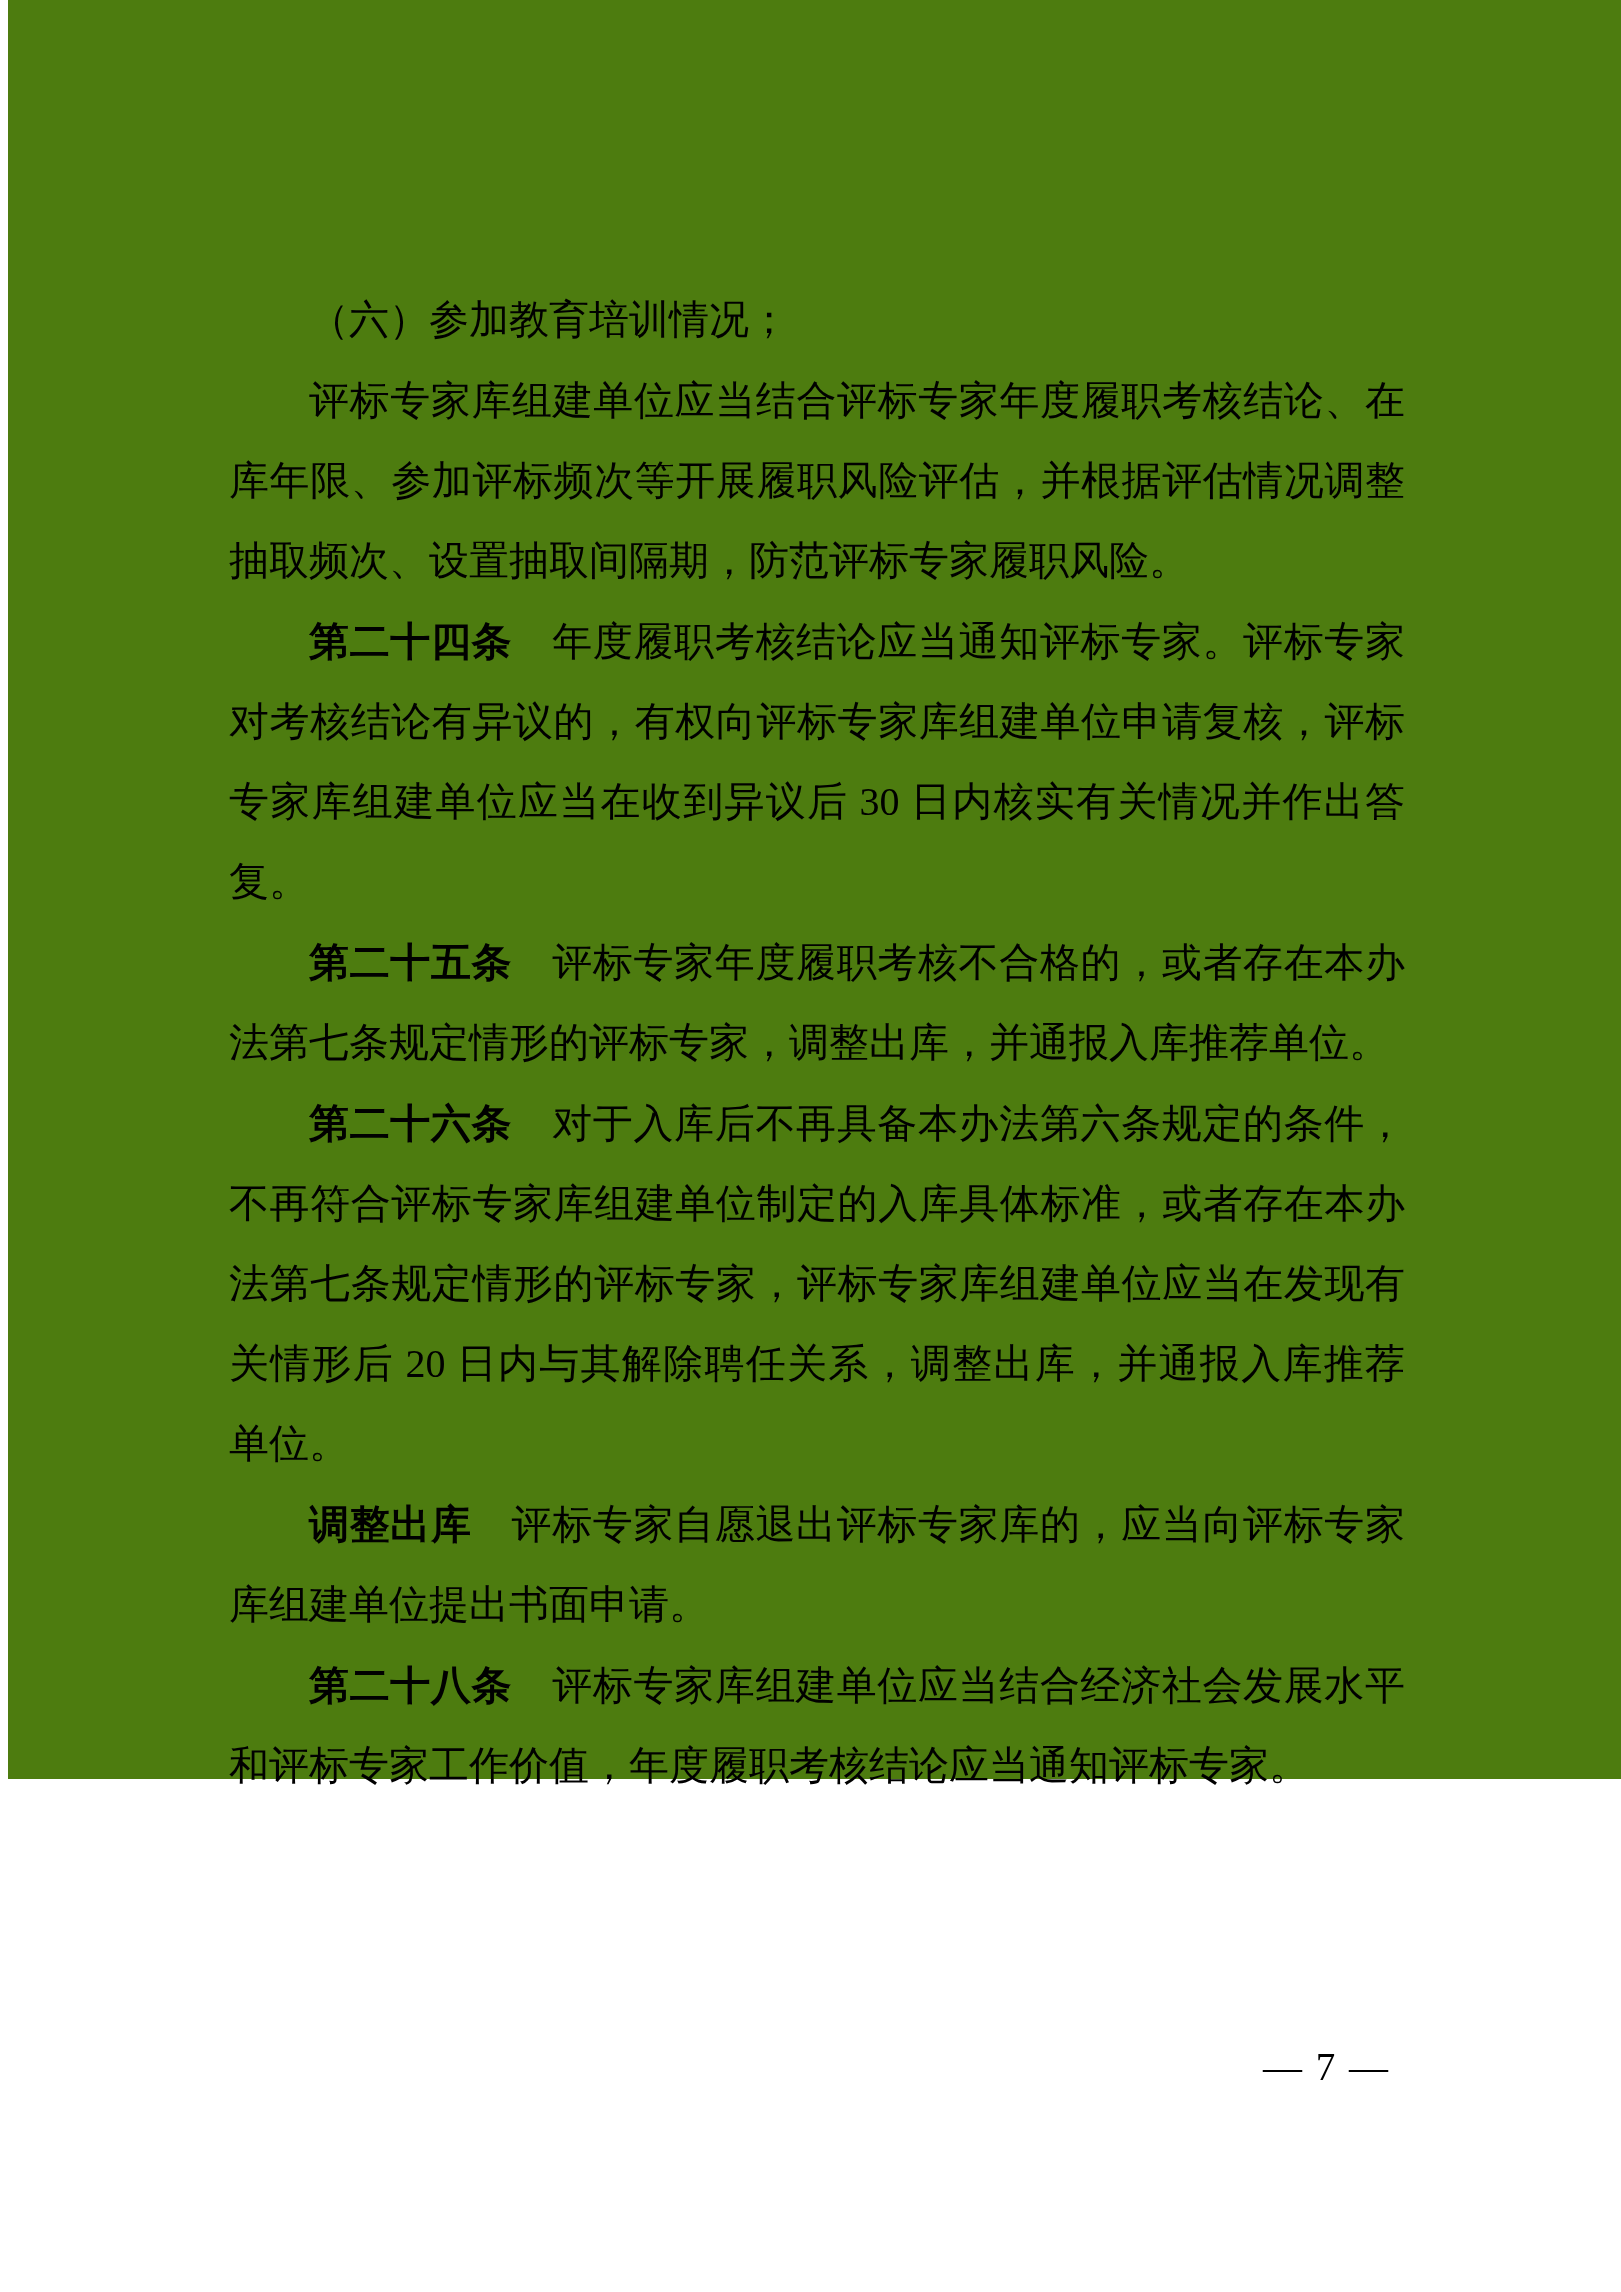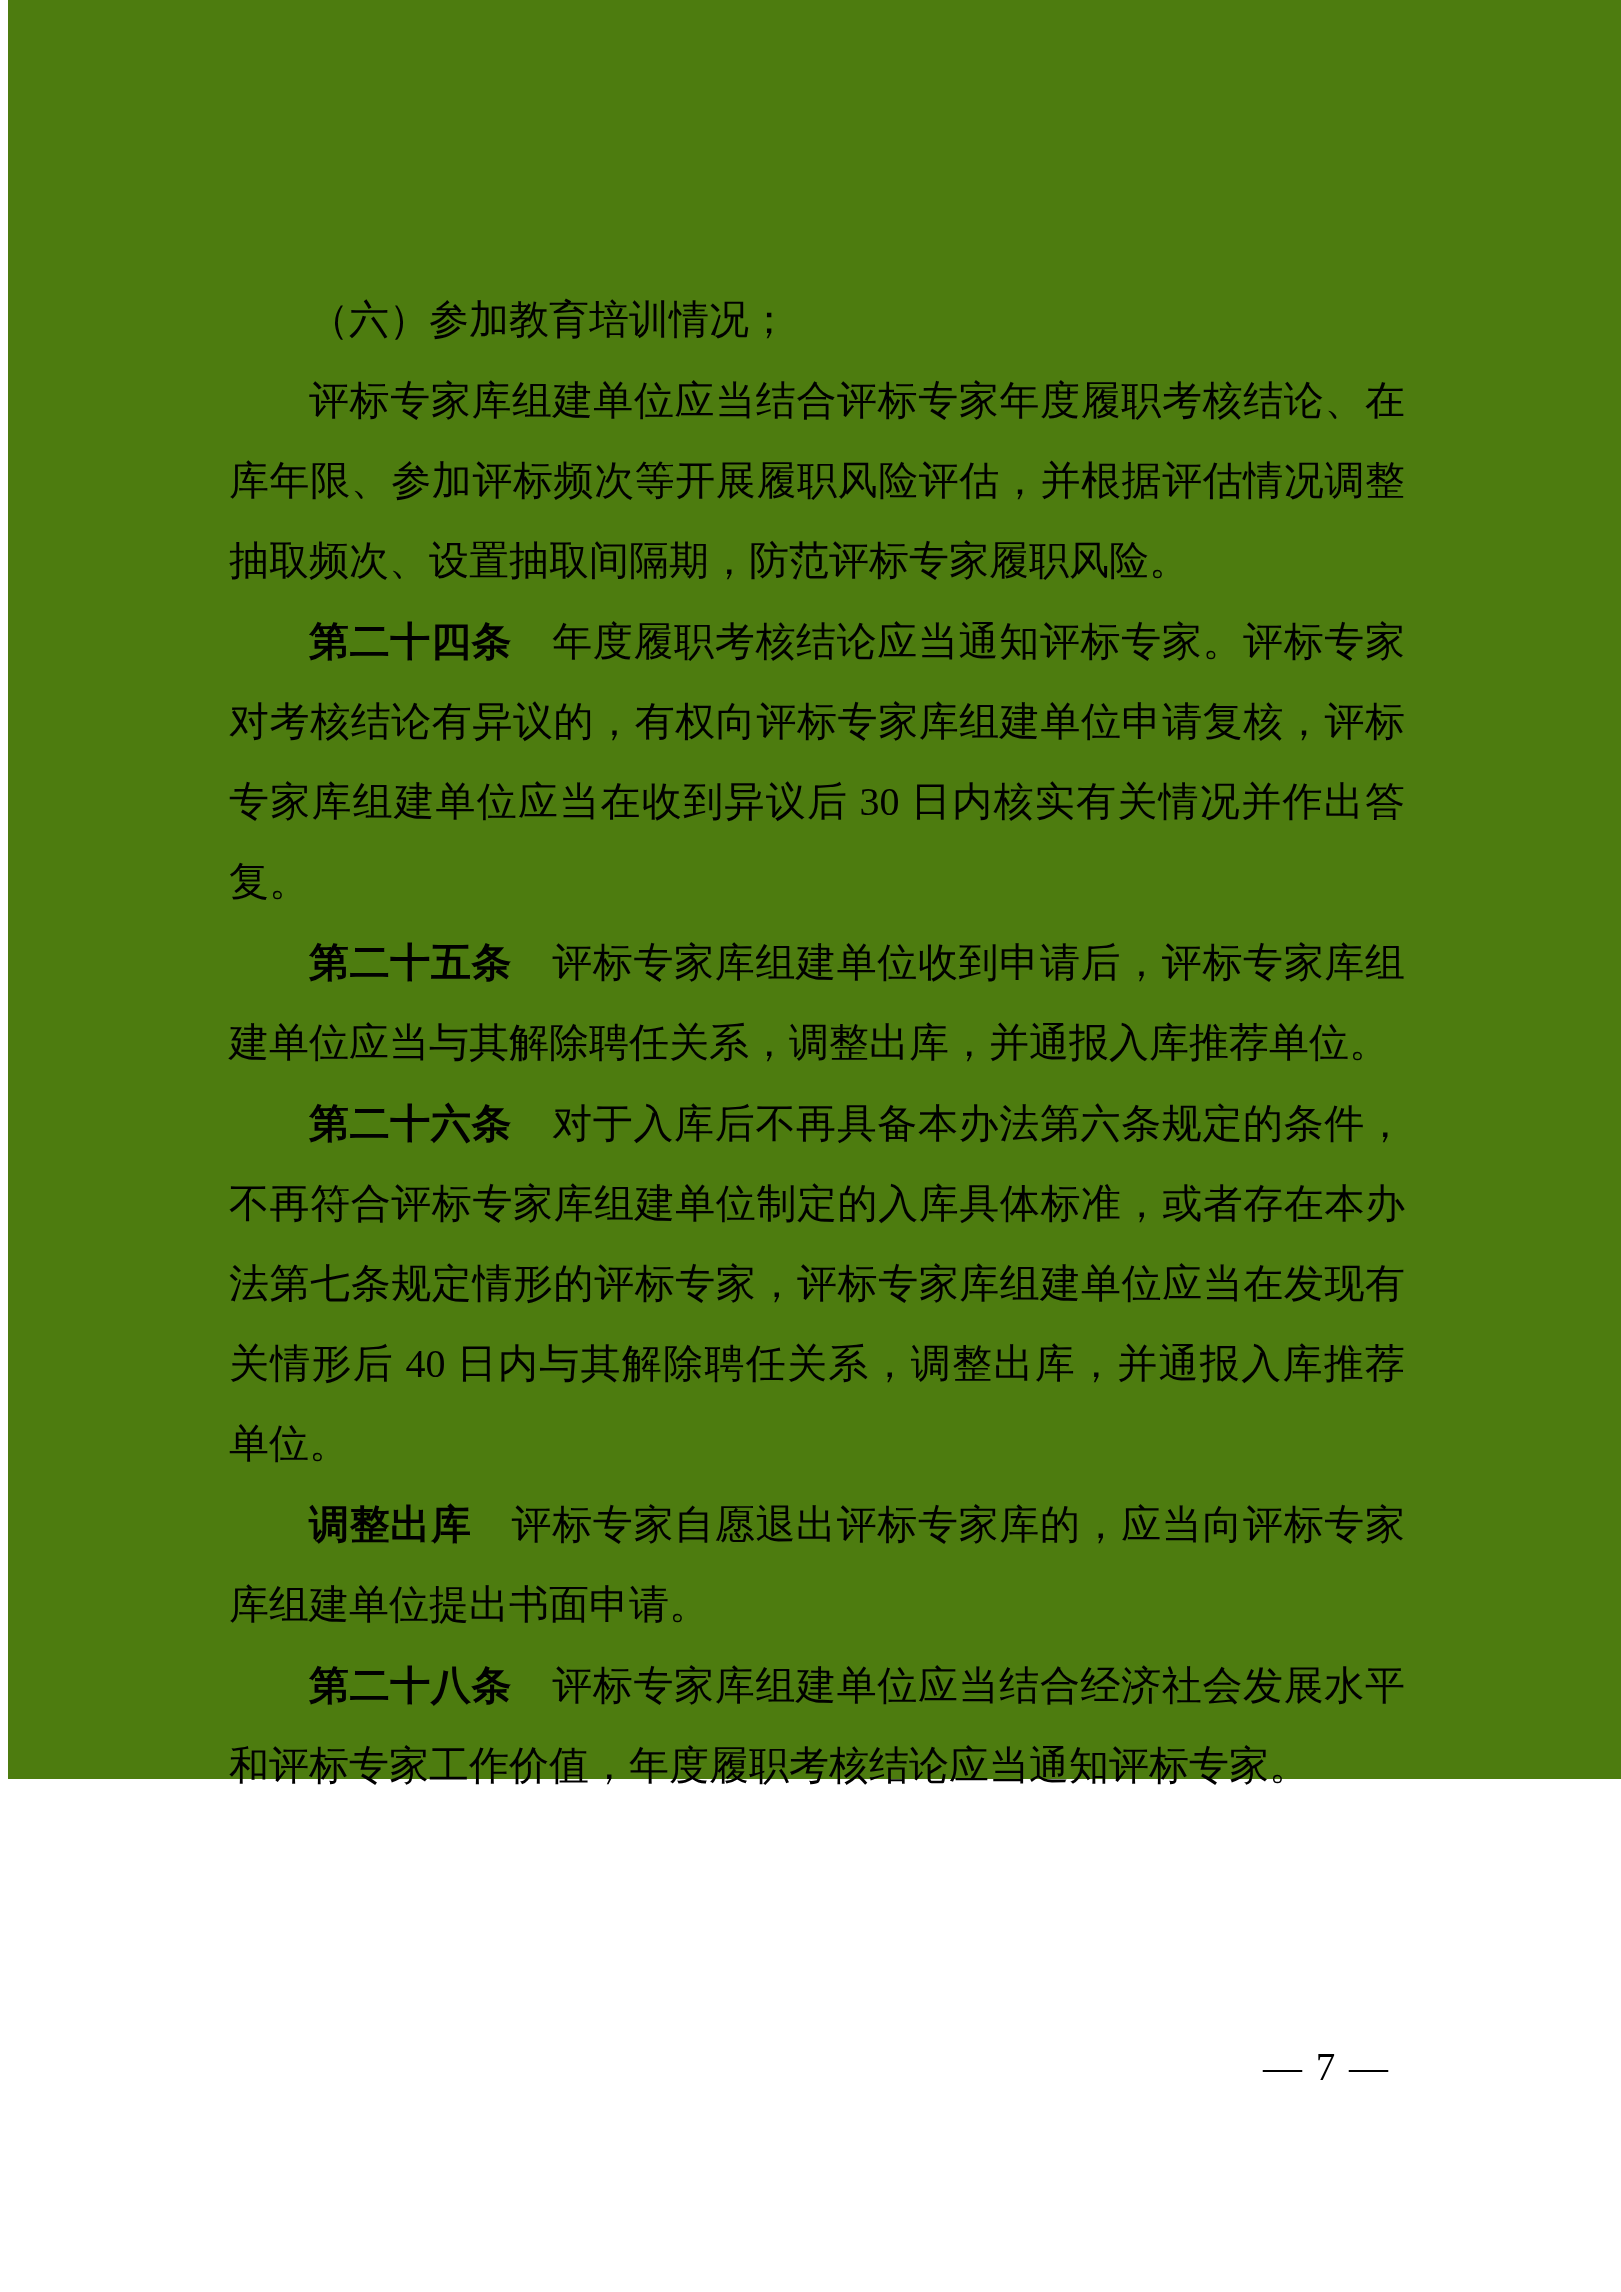--- a/index.html
+++ b/index.html
@@ -64,23 +64,23 @@
 
   <div class="content">
 
     <p class="para"><span class="lead"></span><span class="body-text">（六）参加教育培训情况；</span></p>
 
 
     <p class="para"><span class="lead"></span><span class="body-text">评标专家库组建单位应当结合评标专家年度履职考核结论、在库年限、参加评标频次等开展履职风险评估，并根据评估情况调整抽取频次、设置抽取间隔期，防范评标专家履职风险。</span></p>
 
     <p class="para"><span class="lead">第二十四条</span><span class="body-text">年度履职考核结论应当通知评标专家。评标专家对考核结论有异议的，有权向评标专家库组建单位申请复核，评标专家库组建单位应当在收到异议后 30 日内核实有关情况并作出答复。</span></p>
 
-    <p class="para"><span class="lead">第二十五条</span><span class="body-text">评标专家库组建单位收到申请后，评标专家库组建单位应当与其解除聘任关系，调整出库，并通报入库推荐单位。</span></p>
+    <p class="para"><span class="lead">第二十五条</span><span class="body-text">评标专家年度履职考核不合格的，或者存在本办法第七条规定情形的评标专家，调整出库，并通报入库推荐单位。</span></p>
 
-    <p class="para"><span class="lead">第二十六条</span><span class="body-text">对于入库后不再具备本办法第六条规定的条件，不再符合评标专家库组建单位制定的入库具体标准，或者存在本办法第七条规定情形的评标专家，评标专家库组建单位应当在发现有关情形后 40 日内与其解除聘任关系，调整出库，并通报入库推荐单位。</span></p>
+    <p class="para"><span class="lead">第二十六条</span><span class="body-text">对于入库后不再具备本办法第六条规定的条件，不再符合评标专家库组建单位制定的入库具体标准，或者存在本办法第七条规定情形的评标专家，评标专家库组建单位应当在发现有关情形后 20 日内与其解除聘任关系，调整出库，并通报入库推荐单位。</span></p>
 
     <p class="para"><span class="lead">调整出库</span><span class="body-text">评标专家自愿退出评标专家库的，应当向评标专家库组建单位提出书面申请。</span></p>
 
 
     <p class="para"><span class="lead">第二十八条</span><span class="body-text">评标专家库组建单位应当结合经济社会发展水平和评标专家工作价值，年度履职考核结论应当通知评标专家。</span></p>
 
   </div>
 
   <div class="page-number">— 7 —</div>
 

